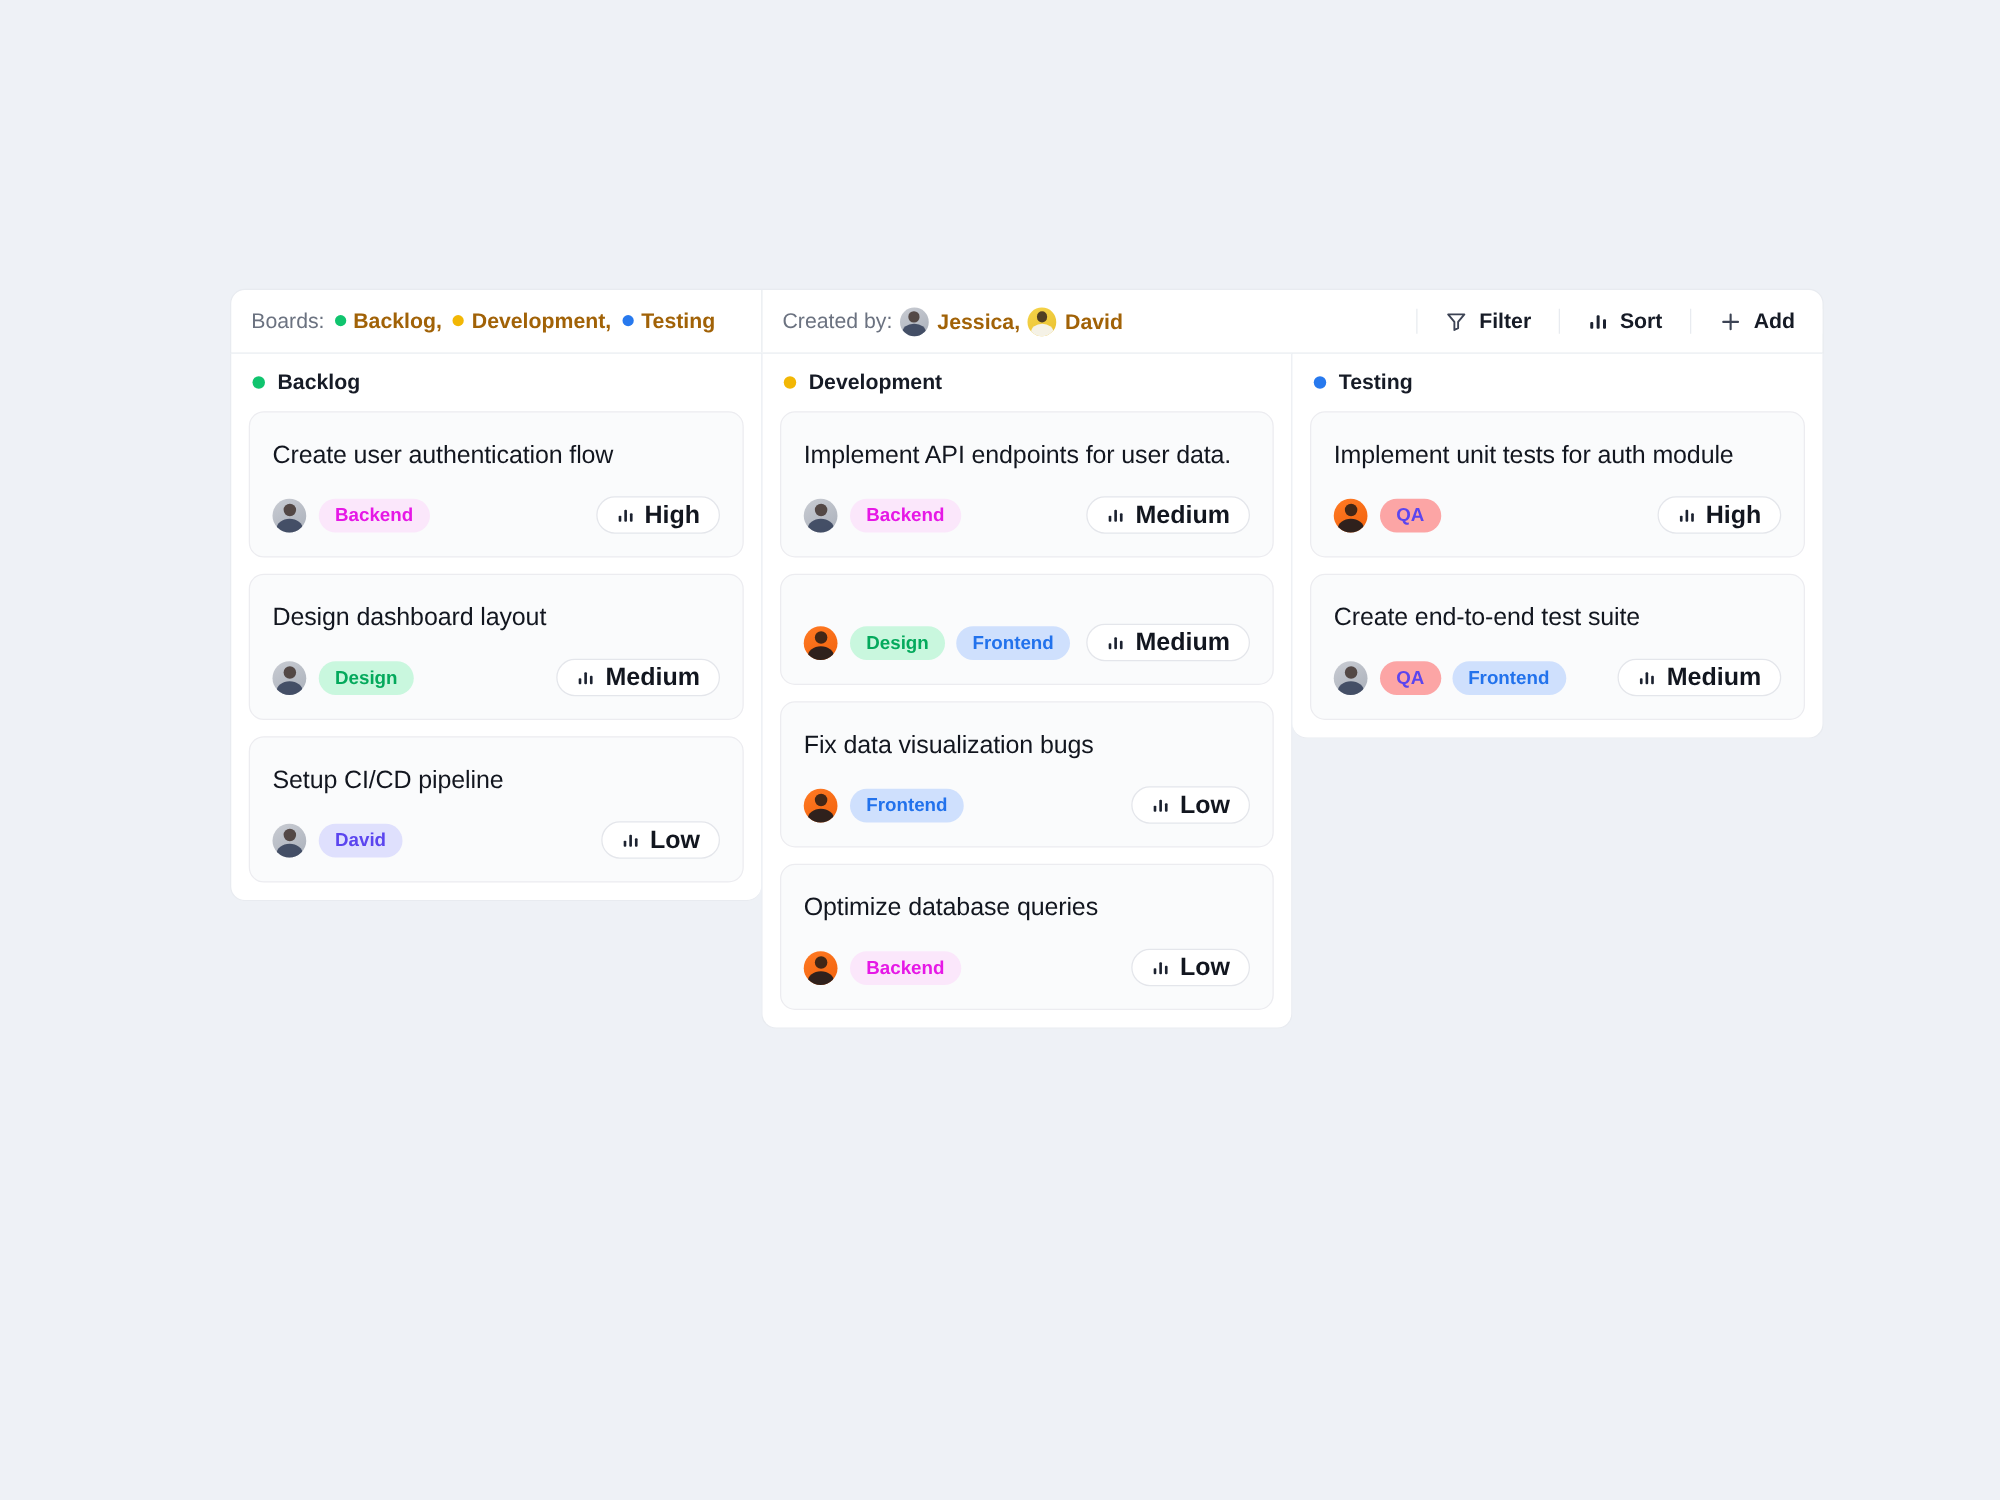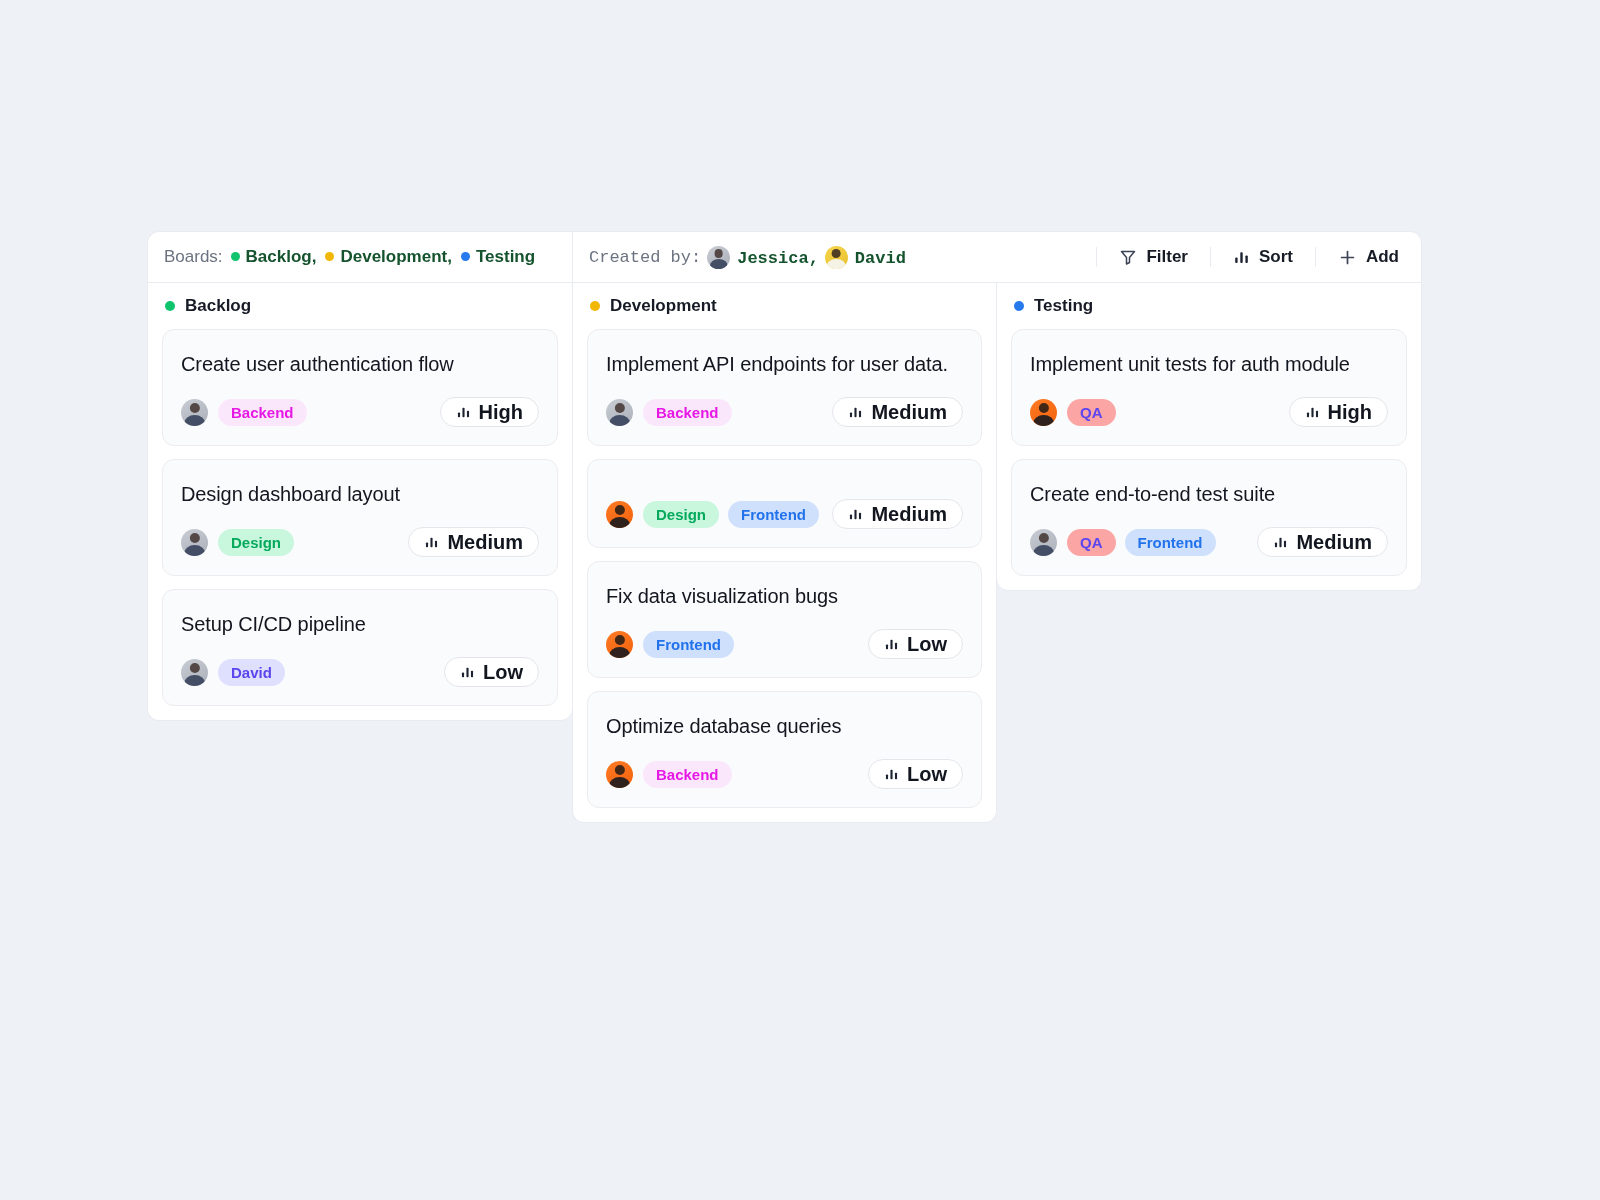--- a/index.html
+++ b/index.html
@@ -10,20 +10,21 @@
     background: #eef1f6;
     font-family: "Liberation Sans", sans-serif;
     -webkit-font-smoothing: antialiased;
   }
 
   #app {
     position: relative;
     width: 1392px;
     height: 1200px;
     background: #eef1f6;
+    margin-left: 37px;
   }
 
   
   .board {
     position: absolute;
     left: 147px;
     top: 231px;
     width: 1275px;
     display: flex;
     flex-direction: column;
@@ -42,25 +43,25 @@
 
   .topbar-cell {
     display: flex;
     align-items: center;
     padding: 0 16px;
     font-size: 17px;
     white-space: nowrap;
   }
 
   .tb-boards { width: 425px; border-right: 1px solid #e8ebf0; }
-  .tb-created { flex: 0 0 auto; font-family: Liberation Mono, monospace; }
+  .tb-created { flex: 0 0 auto; }
   .tb-spacer { flex: 1 1 auto; }
 
   .muted { color: #6b7280; font-weight: 400; }
-  .strong { color: #14532d; font-weight: 600; }
+  .strong { color: #a16207; font-weight: 600; }
 
   .dot {
     display: inline-block;
     width: 9px; height: 9px;
     border-radius: 50%;
     margin: 0 6px 0 9px;
     vertical-align: 1px;
   }
   .dot.first { margin-left: 8px; }
 

